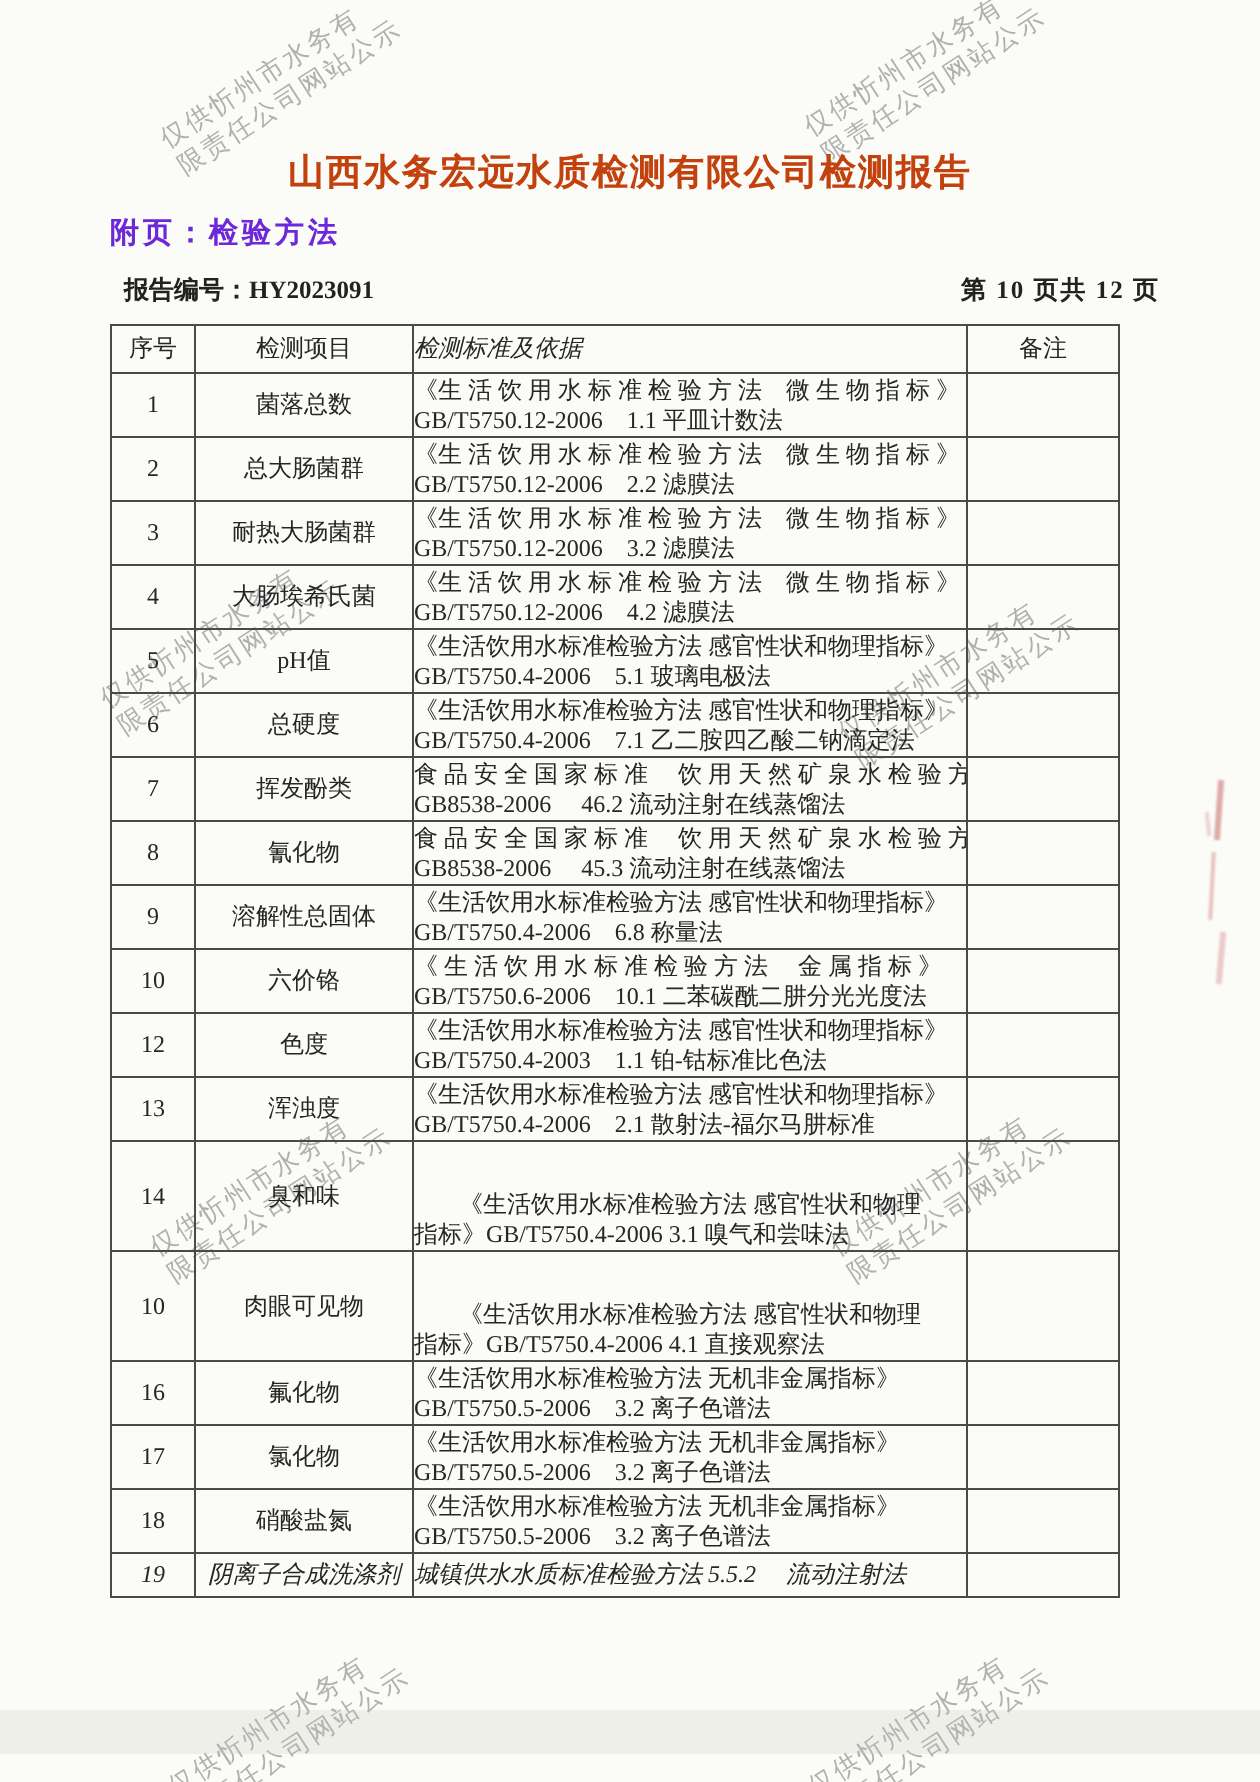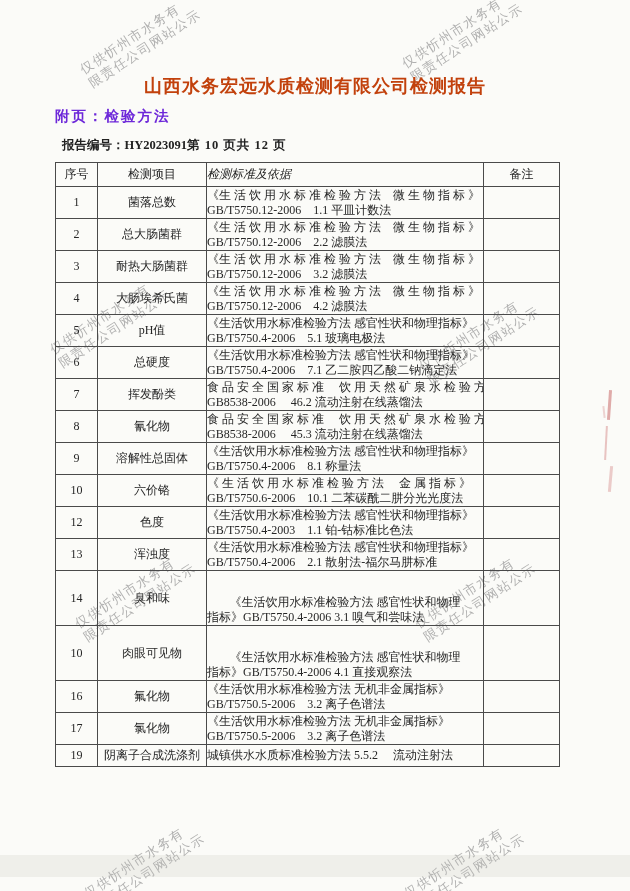--- a/index.html
+++ b/index.html
@@ -14,35 +14,35 @@
   .title{
     position:absolute;top:74px;left:0;width:100%;text-align:center;
     font-size:18px;font-weight:bold;letter-spacing:1px;color:#c2410c;
   }
   .subtitle{
     position:absolute;top:107px;left:55px;font-size:14.5px;font-weight:bold;
     letter-spacing:2px;color:#6d28d9;
   }
   .meta{
     position:absolute;top:137px;left:62px;width:518px;display:flex;
-    font-size:12.5px;font-weight:bold;color:#222;
+    justify-content:space-between;font-size:12.5px;font-weight:bold;color:#222;
   }
   .meta .pageinfo{font-weight:bold;letter-spacing:1px;}
   
   table.methods{
     position:absolute;left:55px;top:162px;width:504px;table-layout:fixed;
     border-collapse:collapse;font-size:12px;color:#262626;
   }
   .methods th,.methods td{
     border:1px solid #4a4a4a;padding:0;vertical-align:middle;
     font-weight:normal;overflow:hidden;
   }
   .methods thead tr{height:24px;}
   .methods tbody tr{height:32px;}
-  .methods tbody tr.single{height:22px;}
+  .methods tbody tr.single{height:22px;font-style:italic;}
   .c-no,.c-item,.c-remark{text-align:center;}
   .c-std{text-align:left;padding:1px 4px 1px 8px;}
   .hd-std{text-align:left;padding-left:8px;font-style:italic;}
   .stdline{line-height:15px;white-space:nowrap;}
   .stdline.ctr{text-align:center;white-space:normal;margin-top:24px;}
   
   .wm{
     position:absolute;width:160px;transform:rotate(-33deg);
     color:rgba(158,158,158,0.8);font-size:13px;line-height:16px;
     letter-spacing:1.5px;white-space:nowrap;pointer-events:none;
@@ -195,21 +195,21 @@
         <div class="stdline">食 品 安 全 国 家 标 准　 饮 用 天 然 矿 泉 水 检 验 方 法</div>
         <div class="stdline">GB8538-2006　 45.3 流动注射在线蒸馏法</div>
       </td>
       <td class="c-remark"></td>
     </tr>
         <tr>
       <td class="c-no">9</td>
       <td class="c-item">溶解性总固体</td>
       <td class="c-std">
         <div class="stdline">《生活饮用水标准检验方法 感官性状和物理指标》</div>
-        <div class="stdline">GB/T5750.4-2006　8.1 称量法</div>
+        <div class="stdline">GB/T5750.4-2006　6.8 称量法</div>
       </td>
       <td class="c-remark"></td>
     </tr>
         <tr>
       <td class="c-no">10</td>
       <td class="c-item">六价铬</td>
       <td class="c-std">
         <div class="stdline">《 生 活 饮 用 水 标 准 检 验 方 法　 金 属 指 标 》</div>
         <div class="stdline">GB/T5750.6-2006　10.1 二苯碳酰二肼分光光度法</div>
       </td>
@@ -256,20 +256,29 @@
       <td class="c-item">氟化物</td>
       <td class="c-std">
         <div class="stdline">《生活饮用水标准检验方法 无机非金属指标》</div>
         <div class="stdline">GB/T5750.5-2006　3.2 离子色谱法</div>
       </td>
       <td class="c-remark"></td>
     </tr>
         <tr>
       <td class="c-no">17</td>
       <td class="c-item">氯化物</td>
+      <td class="c-std">
+        <div class="stdline">《生活饮用水标准检验方法 无机非金属指标》</div>
+        <div class="stdline">GB/T5750.5-2006　3.2 离子色谱法</div>
+      </td>
+      <td class="c-remark"></td>
+    </tr>
+        <tr>
+      <td class="c-no">18</td>
+      <td class="c-item">硝酸盐氮</td>
       <td class="c-std">
         <div class="stdline">《生活饮用水标准检验方法 无机非金属指标》</div>
         <div class="stdline">GB/T5750.5-2006　3.2 离子色谱法</div>
       </td>
       <td class="c-remark"></td>
     </tr>
         <tr class="single">
       <td class="c-no">19</td>
       <td class="c-item">阴离子合成洗涤剂</td>
       <td class="c-std">

